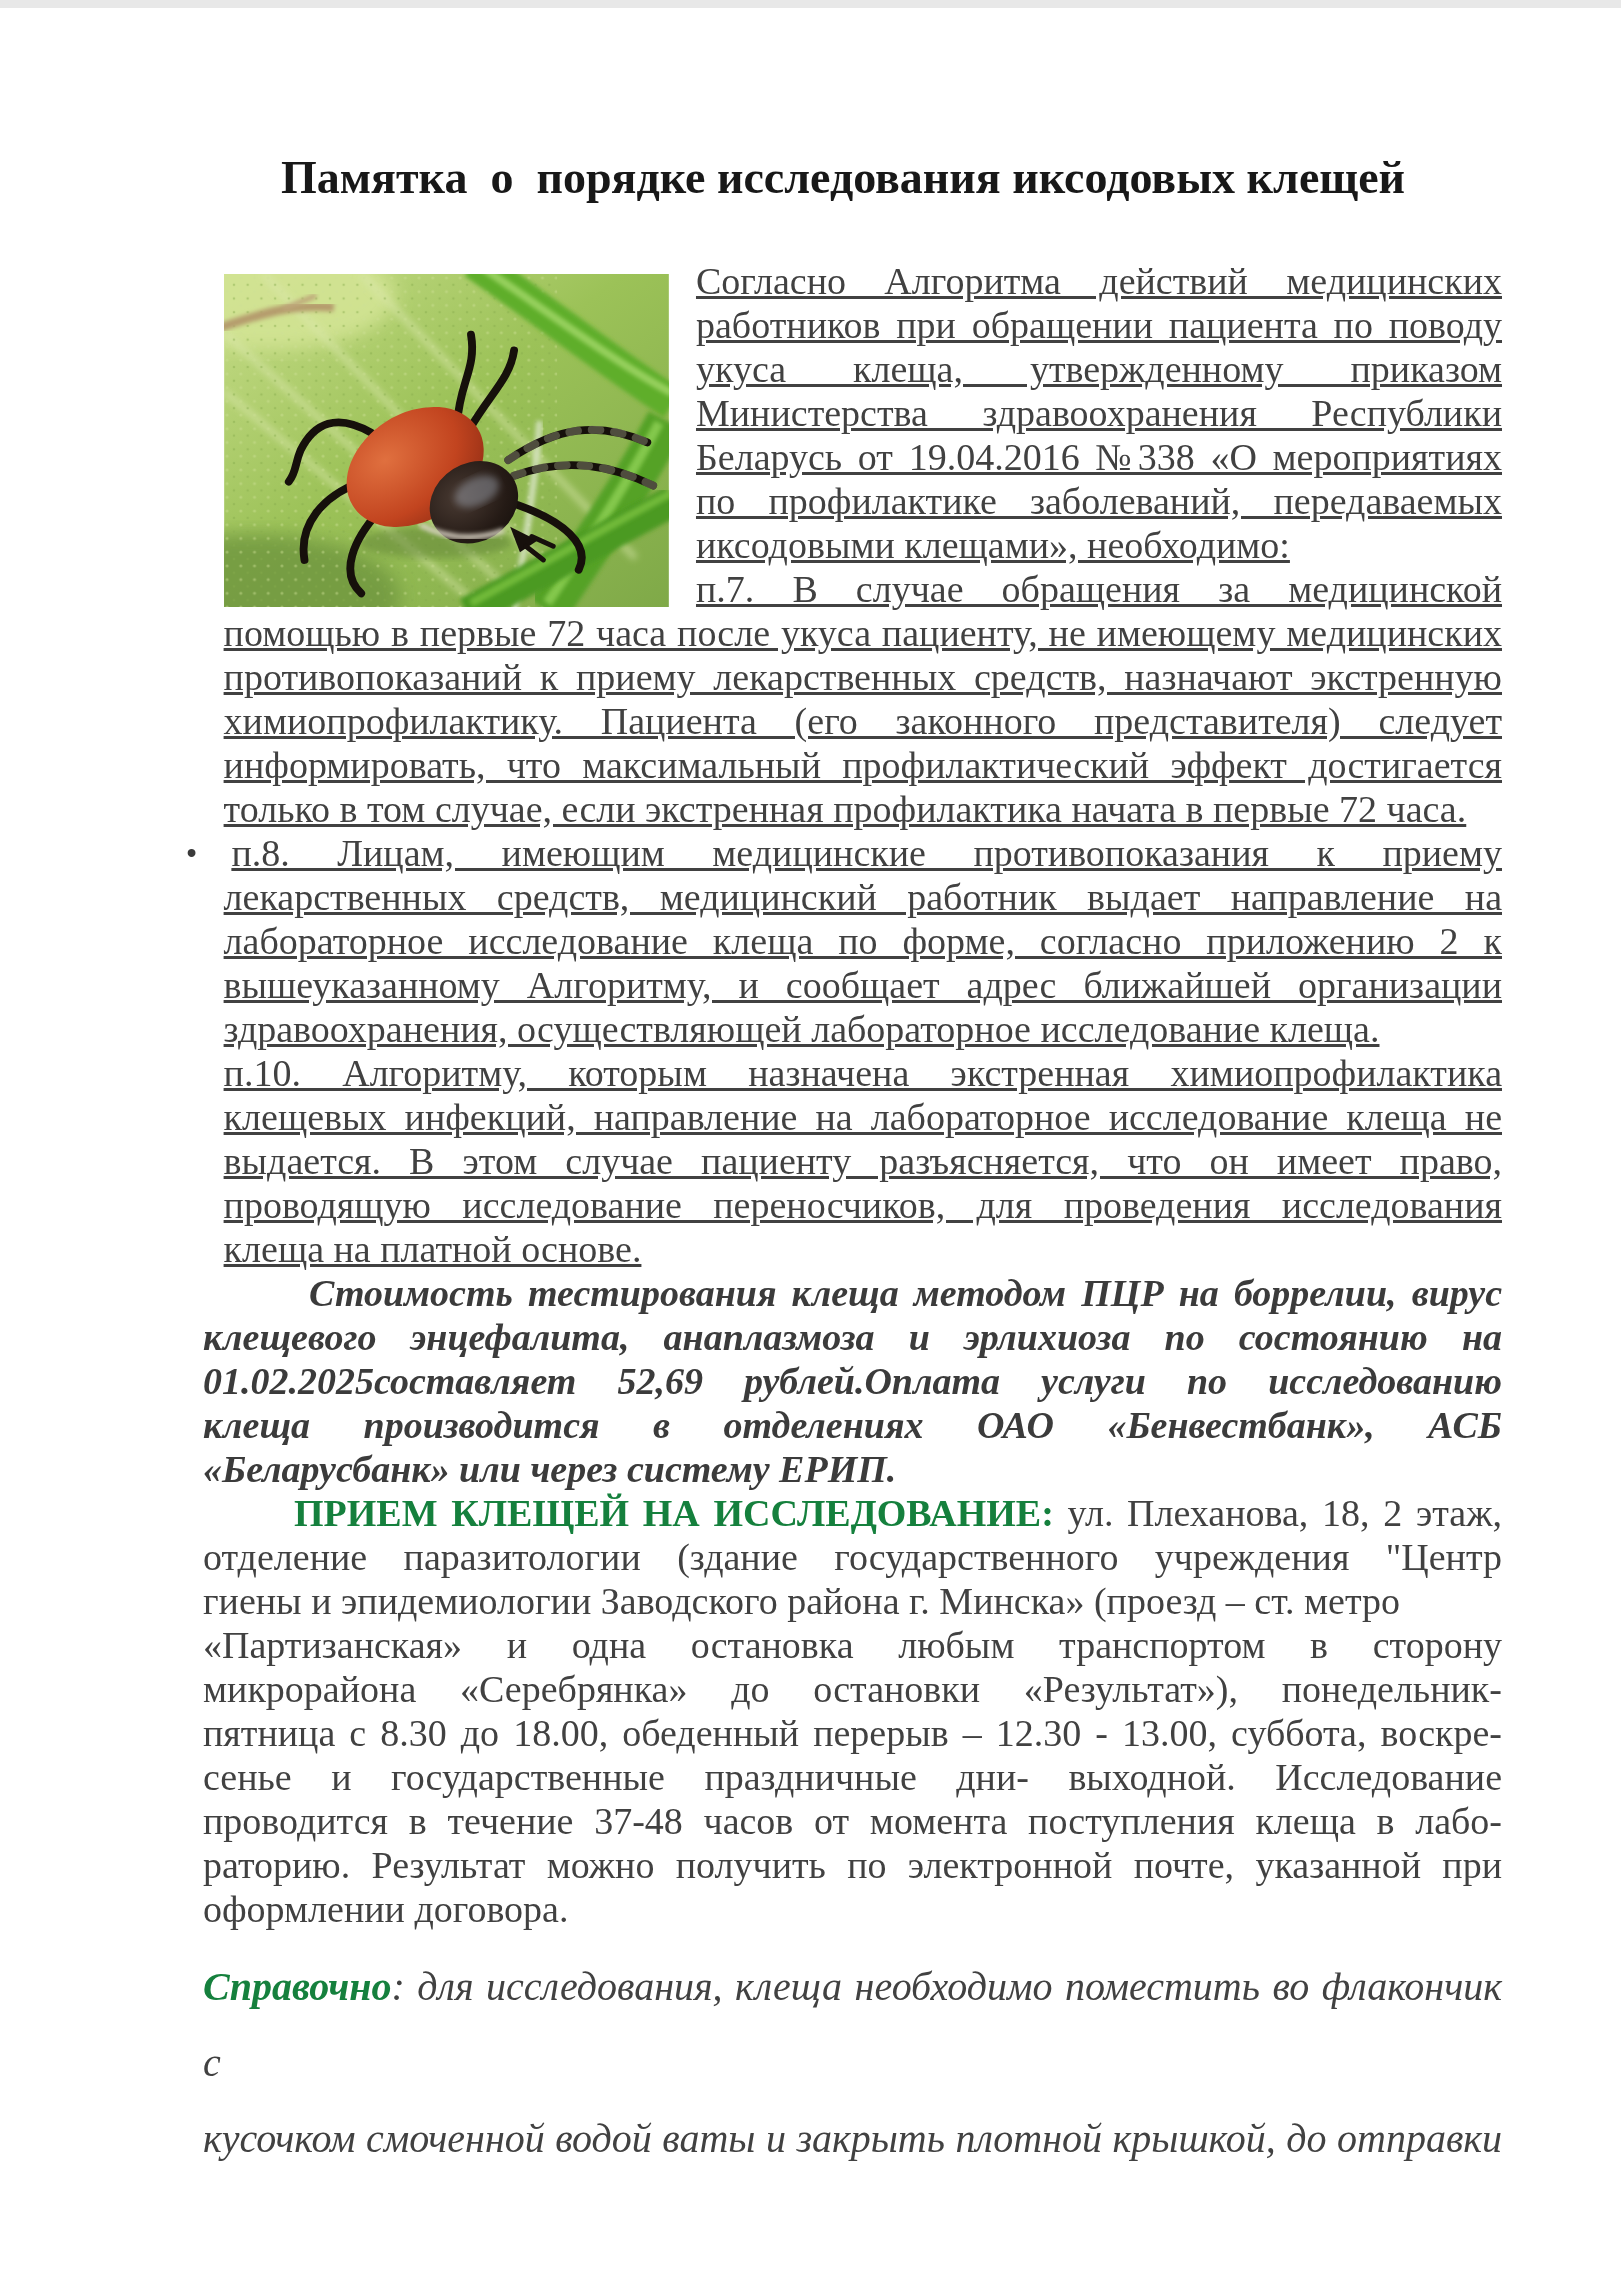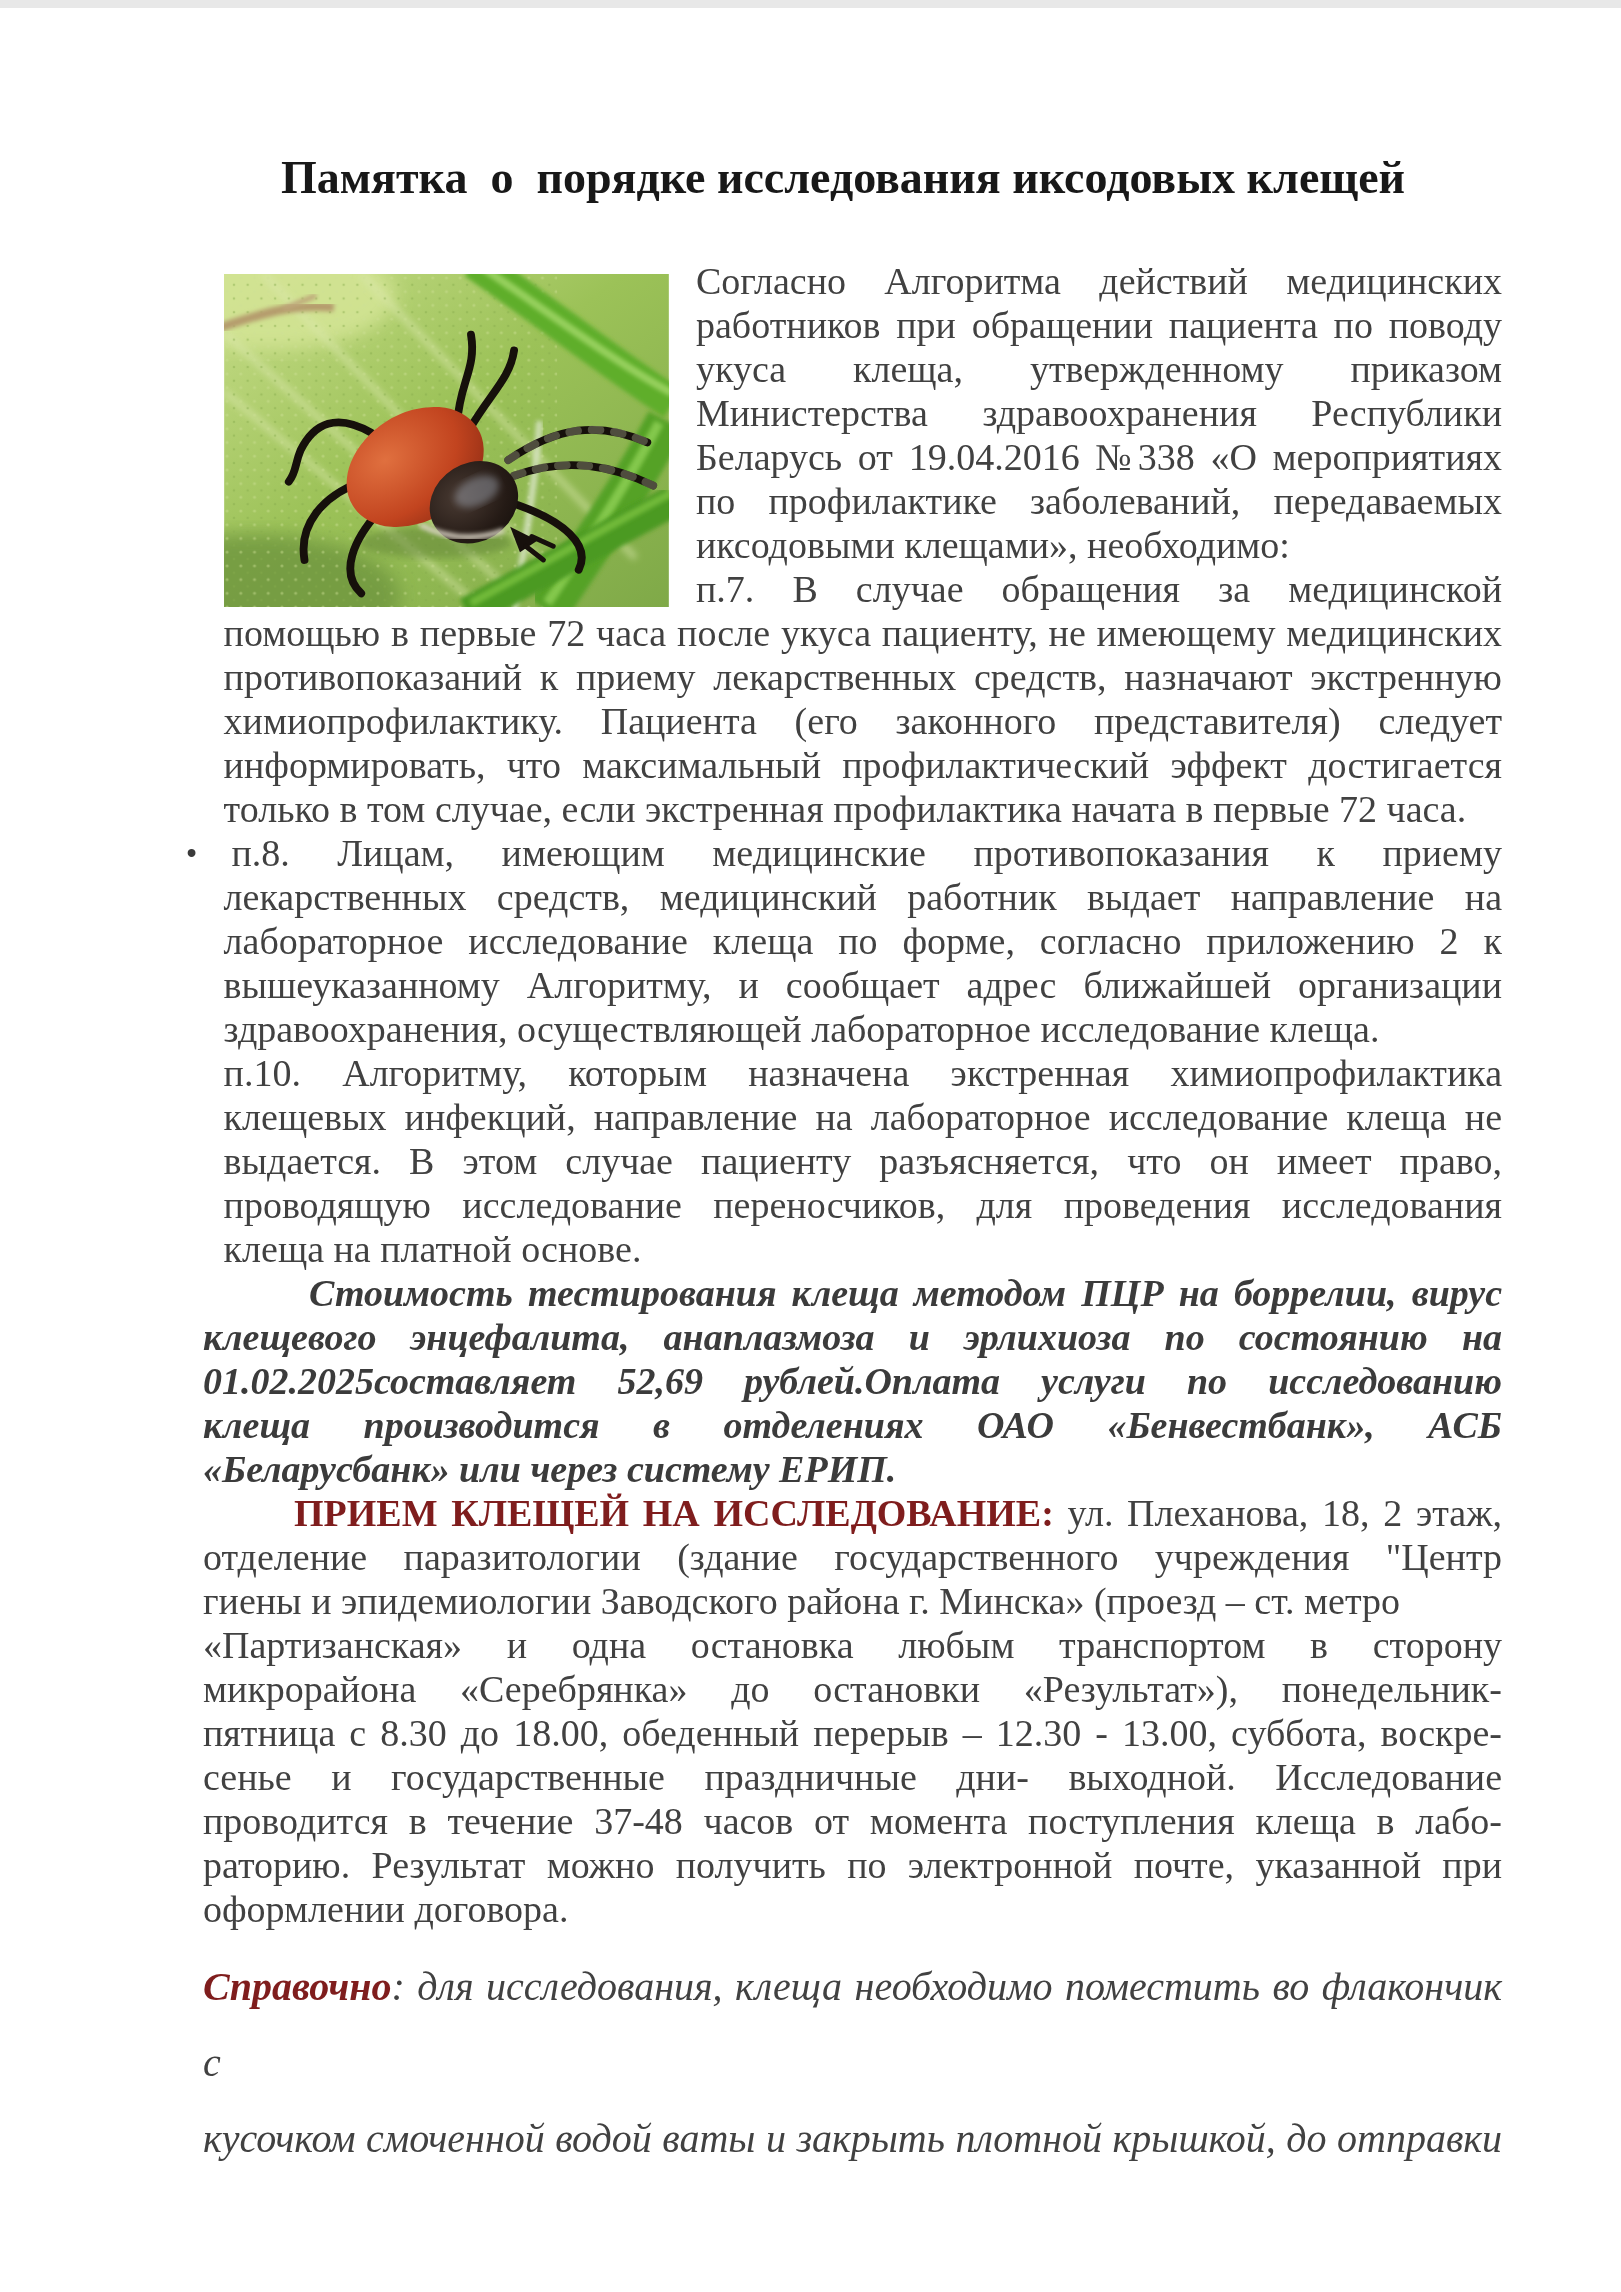--- a/index.html
+++ b/index.html
@@ -15,21 +15,21 @@
     color:#414141;
     overflow:hidden;
   }
   .title{
     margin:142px 0 0 78px;
     font-size:46px;line-height:55px;
     font-weight:bold;color:#181818;
     white-space:pre;
   }
   .sec{margin:0;}
-  .up{margin-left:20.6px;}
+  .up{margin-left:20.6px;text-decoration:underline;}
   .sec-intro{margin-top:54px;}
   .photo{
     float:left;
     width:445px;height:333px;
     margin:14.7px 27.4px 0 0;
     overflow:hidden;
   }
   .photo svg{display:block;}
   .ln{
     position:relative;
@@ -40,21 +40,21 @@
   .ti8{text-indent:7.8px;}
   .tiC{text-indent:106px;}
   .tiP{text-indent:91px;}
   .bullet{
     position:absolute;left:-37px;top:0;
     text-indent:0;
     font-family:"Liberation Sans",sans-serif;
     font-size:29px;color:#3a3a3a;
   }
   .cost{font-weight:bold;color:#3b3b3b;font-style:italic;}
-  .b{font-weight:bold;color:#7f1d1d;}
+  .b{font-weight:bold;color:#15803d;}
   .sprav{
     margin-top:17.6px;
     font-style:italic;
     font-size:40px;line-height:76px;
   }
   .sprav .b{font-style:italic;}
 </style>
 </head>
 <body>
 

